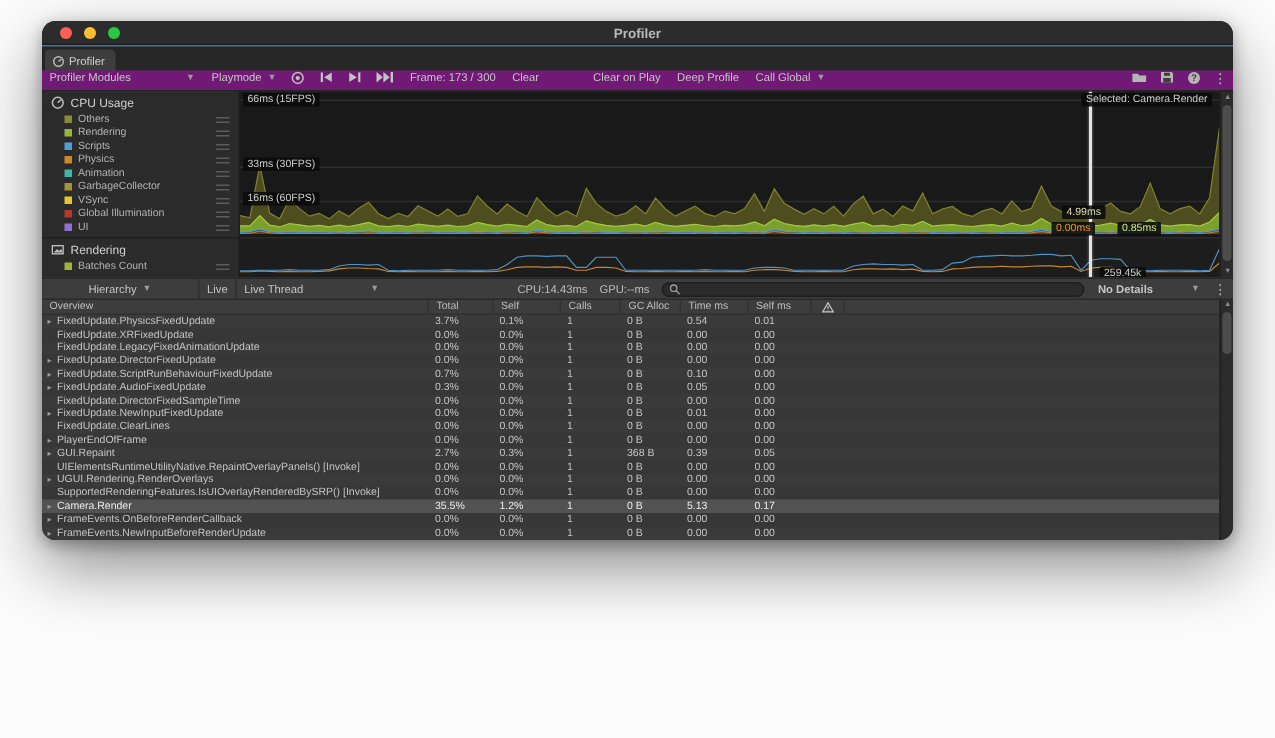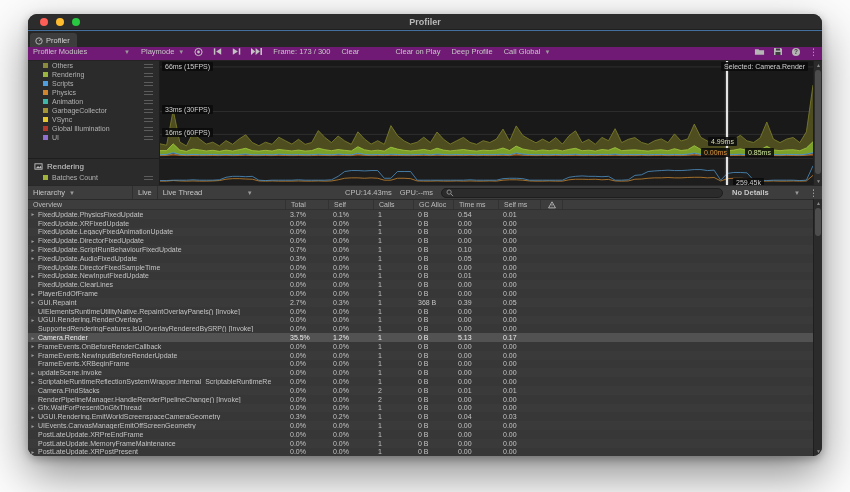--- a/index.html
+++ b/index.html
@@ -1,17 +1,17 @@
 <!DOCTYPE html>
 <html><head>
 <meta charset="utf-8">
 <style>
   * { margin:0; padding:0; box-sizing:border-box; }
   html,body { width:850px; height:492px; background:#fcfcfc; font-family:"Liberation Sans", sans-serif; overflow:hidden; }
-  .window{ position:absolute; left:28px; top:14px; width:794px; height:442px; background:#383838;
+  .window{ position:absolute; left:28px; top:14px; width:794px; height:346px; background:#383838;
            border-radius:9px; overflow:hidden; color:#c9c9c9;
            box-shadow:0 18px 45px rgba(0,0,0,.45), 0 3px 10px rgba(0,0,0,.30); }
   
   .titlebar{ position:absolute; left:0; top:0; right:0; height:16px; background:#2c2c2c; border-bottom:1px solid #1f1f1f; }
   .tl{ position:absolute; top:4px; width:8px; height:8px; border-radius:50%; }
   .tl.red{ left:12px; background:#ff5f57; } .tl.yel{ left:28px; background:#febc2e; } .tl.grn{ left:44px; background:#28c840; }
   .win-title{ position:absolute; left:0; right:0; top:3px; text-align:center; font-size:9px; font-weight:bold; color:#b9b9b9; }
   
   .tabbar{ position:absolute; left:0; top:16px; right:0; height:17px; background:#262626; border-top:1px solid #44709e; }
   .tab{ position:absolute; left:2px; top:2px; height:15px; padding:0 7px 0 5px; background:#3d3d3d; border-radius:3px 3px 0 0;
@@ -38,21 +38,21 @@
   #render-chart{ position:absolute; left:0; top:97px; width:653px; height:27px; display:block; background:#1d1d1d; border-top:1px solid #2a2a2a; }
   .pill{ position:absolute; background:rgba(10,10,10,.88); color:#cfcfcf; font-size:7px; line-height:9px; padding:0 3px; border-radius:1px; white-space:nowrap; }
   .sel-line{ position:absolute; top:0; width:2px; height:124px; background:#e4e4e4; box-shadow:0 0 2px rgba(255,255,255,.5); }
   .vscroll{ position:absolute; right:0; width:9px; background:#2b2b2b; border-left:1px solid #1f1f1f; }
   .vscroll .thumb{ position:absolute; left:1px; width:6px; background:#4d4d4d; border-radius:3px; }
   .vscroll .sarr{ position:absolute; left:0; width:9px; text-align:center; font-size:5px; color:#8b8b8b; line-height:6px; }
   .chart-scroll{ top:0; height:124px; }
   
   .hbar{ position:absolute; left:0; top:171px; right:0; height:14px; background:#3d3d3d; border-top:1px solid #282828;
          display:flex; align-items:stretch; font-size:7.5px; color:#c6c6c6; }
-  .dd-hier{ width:104px; justify-content:flex-start; }
+  .dd-hier{ width:104px; justify-content:center; }
   .dd-thread{ width:100px; justify-content:space-between; }
   .stat{ display:flex; align-items:center; padding:0 4px; color:#bdbdbd; }
   .searchbox{ display:flex; align-items:center; gap:3px; width:282px; height:10px; margin:2px 4px 0 4px; background:#2b2b2b;
               border:1px solid #1e1e1e; border-radius:5px; padding:0 4px; }
   .searchbox input{ flex:1; background:transparent; border:none; outline:none; color:#ddd; font-size:7px; height:8px; }
   .dd-details{ width:78px; justify-content:space-between;font-weight:bold; }
   
   .thead{ position:absolute; left:0; top:185px; width:785px; height:11px; background:#3d3d3d; border-top:1px solid #2a2a2a;
           border-bottom:1px solid #303030; display:flex; font-size:7px; color:#bdbdbd; }
   .hc{ display:flex; align-items:center; padding-left:5px; overflow:hidden; white-space:nowrap; }
@@ -160,20 +160,27 @@
         <circle cx="5" cy="5" r="4" fill="#b5b5b5"></circle>
             <text x="5" y="7.3" text-anchor="middle" font-size="6.5" font-family="Liberation Sans, sans-serif" fill="#3d3d3d" font-weight="bold">?</text>
       </svg>
     </div>
     <div class="ticon" style="font-size:9px; color:#c2c2c2;">
           <span>⋮</span>
         </div>
   </div>
 
   <div class="left-panel">
+    <div class="mod-header">
+      <svg width="9" height="9" viewBox="0 0 10 10">
+        <circle cx="5" cy="5" r="4" fill="none" stroke="#c0c0c0" stroke-width="1.1"></circle>
+        <line x1="5" y1="5" x2="7.4" y2="2.8" stroke="#c0c0c0" stroke-width="1.1"></line>
+      </svg>
+      <span>CPU Usage</span>
+    </div>
     <div id="cpu-legend">
           <div class="legend-item">
             <span class="swatch" style="background: rgb(138, 138, 60);"></span>
             <span>Others</span>
             <span class="handle"></span>
           </div>
           <div class="legend-item">
             <span class="swatch" style="background: rgb(153, 181, 62);"></span>
             <span>Rendering</span>
             <span class="handle"></span>

